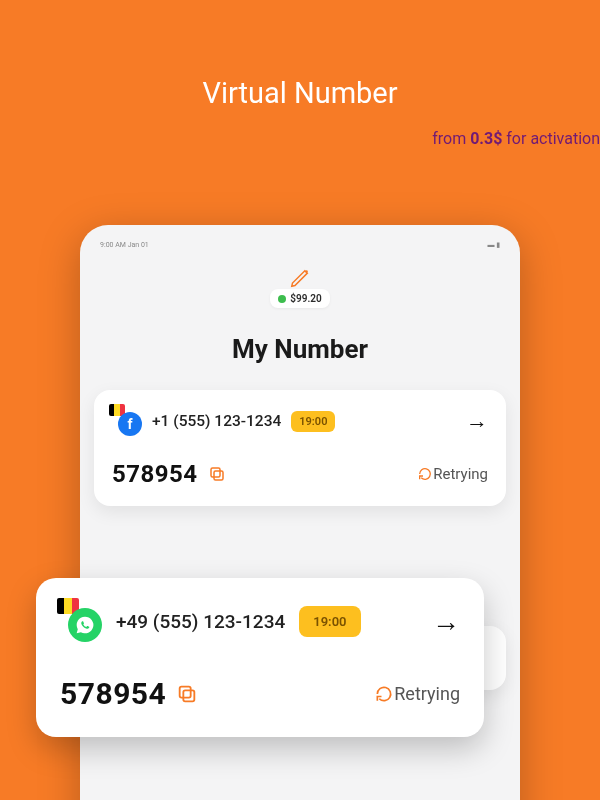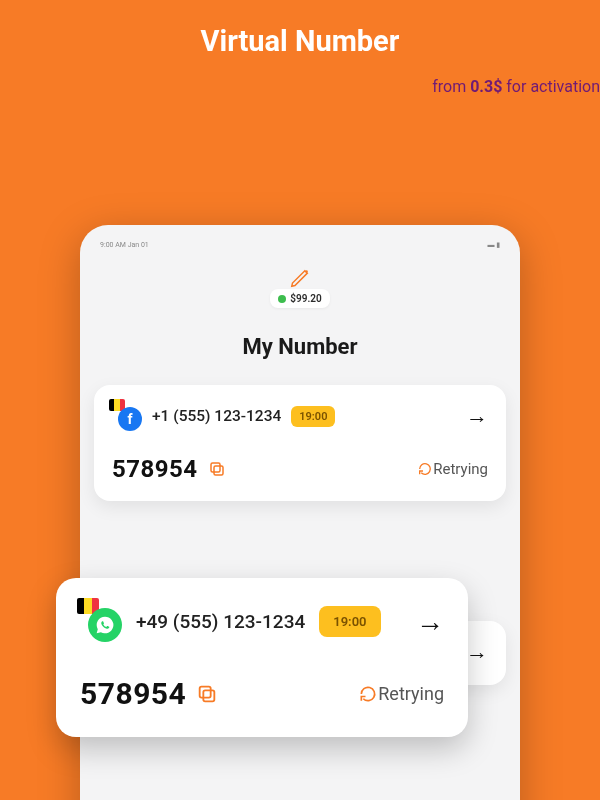--- a/index.html
+++ b/index.html
@@ -1,46 +1,46 @@
 <!DOCTYPE html>
 <html><head>
 <meta charset="utf-8">
 <style>
   *{margin:0;padding:0;box-sizing:border-box;font-family:-apple-system,BlinkMacSystemFont,"Segoe UI",Roboto,Helvetica,Arial,sans-serif;}
   body{width:600px;height:800px;background:#F77B26;overflow:hidden;position:relative;}
-  .headline{color:#fff;text-align:center;font-weight:700;font-size:29px;line-height:1.2;padding-top:24px;}
+  .headline{color:#fff;text-align:center;font-weight:400;font-size:29px;line-height:1.2;padding-top:76px;}
   .subline{color:#701a75;text-align:right;font-size:16px;margin-top:18px;}
   .subline .bold{font-weight:700;}
   .device{position:absolute;left:50%;transform:translateX(-50%);top:225px;width:440px;height:700px;background:#F4F4F5;border-radius:28px;box-shadow:0 10px 40px rgba(0,0,0,0.25);padding:14px 14px 0 14px;}
   .status{display:flex;justify-content:space-between;align-items:center;font-size:7px;color:#888;padding:2px 6px 0 6px;}
   .toolbar{display:flex;justify-content:space-between;align-items:center;margin-top:18px;padding:0 6px;flex-direction:column;}
   .pencil{width:22px;height:22px;position:relative;}
   .pencil svg{width:100%;height:100%;}
   .balance{background:#fff;border-radius:8px;padding:4px 8px;display:flex;align-items:center;gap:4px;font-size:10px;font-weight:600;color:#2B2B2B;box-shadow:0 1px 3px rgba(0,0,0,0.05);}
   .balance .dot{width:8px;height:8px;background:#3DBD4E;border-radius:50%;}
-  .page-title{text-align:center;font-size:22px;font-weight:700;color:#1A1A1A;margin-top:26px;}
+  .page-title{text-align:center;font-size:26px;font-weight:700;color:#1A1A1A;margin-top:26px;}
   .card{background:#fff;border-radius:16px;padding:16px 18px 18px 18px;margin-top:26px;box-shadow:0 6px 18px rgba(0,0,0,0.08);}
   .row-top{display:flex;align-items:center;gap:10px;}
   .app-badge{width:30px;height:30px;position:relative;flex:0 0 30px;}
   .app-badge .flag{position:absolute;left:-3px;top:-2px;width:16px;height:12px;border-radius:2px;overflow:hidden;display:flex;}
   .flag .b{flex:1;background:#000;}
   .flag .y{flex:1;background:#FDDA24;}
   .flag .r{flex:1;background:#EF3340;}
   .app-badge .circle{position:absolute;right:0;bottom:0;width:24px;height:24px;border-radius:50%;display:flex;align-items:center;justify-content:center;color:#fff;font-weight:700;font-size:14px;}
   .phone{font-size:15.5px;color:#222;font-weight:500;white-space:nowrap;}
   .timer{background:#FDBF1F;color:#7A5200;font-size:11px;font-weight:600;padding:4px 8px;border-radius:6px;}
   .spacer{flex:1;}
   .arrow{font-size:22px;font-weight:400;color:#111;}
   .row-bottom{display:flex;align-items:center;margin-top:24px;gap:10px;}
   .code{font-size:24px;font-weight:700;color:#111;letter-spacing:0.5px;}
   .copy-icon{width:18px;height:18px;color:#F77B26;}
   .retry{display:flex;align-items:center;color:#555;font-size:15px;}
   .retry-icon{width:16px;height:16px;color:#F77B26;}
 
-  .card.big{position:absolute;left:56px;width:412px;top:552px;z-index:3;box-shadow:0 12px 30px rgba(0,0,0,0.22);padding:22px 24px 26px 24px;border-radius:20px;}
+  .card.big{position:absolute;left:36px;width:448px;top:552px;z-index:3;box-shadow:0 12px 30px rgba(0,0,0,0.22);padding:22px 24px 26px 24px;border-radius:20px;}
   .card.big .app-badge{width:42px;height:42px;flex:0 0 42px;}
   .card.big .app-badge .flag{width:22px;height:16px;}
   .card.big .app-badge .circle{width:34px;height:34px;font-size:20px;}
   .card.big .phone{font-size:19px;}
   .card.big .timer{font-size:13px;padding:8px 14px;border-radius:8px;}
   .card.big .arrow{font-size:28px;}
   .card.big .code{font-size:30px;}
   .card.big .copy-icon{width:22px;height:22px;}
   .card.big .retry{font-size:18px;}
   .card.big .retry-icon{width:20px;height:20px;}

